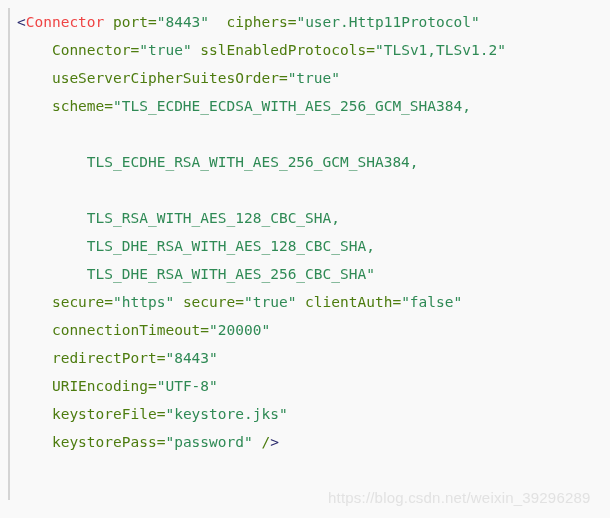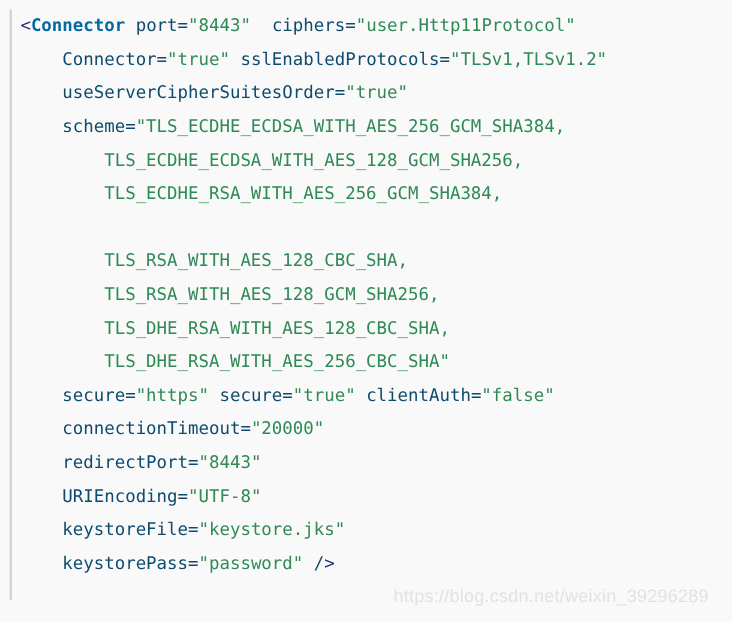--- a/index.html
+++ b/index.html
@@ -42,22 +42,22 @@
   .code-line {
     height: 28px;
     line-height: 28px;
     font-size: 14.5px;
     white-space: pre;
     letter-spacing: 0px;
   }
 
   
   .tok-punct   { color: #2b2b6e; }   
-  .tok-tag     { color: #0369a1; font-weight: bold; }   
-  .tok-attr    { color: #0c4a6e; }   
+  .tok-tag     { color: #ef4444; }   
+  .tok-attr    { color: #4d7c0f; }   
   .tok-value   { color: #2f8a55; }   
   .tok-plain   { color: #444444; }
 
   #watermark {
     position: absolute;
     left: 328px;
     top: 489px;
     font-family: "Liberation Sans", sans-serif;
     font-size: 15px;
     color: #e2e2e2;
@@ -70,25 +70,24 @@
 
 <div id="code-block">
 
   <div id="gutter-rule"></div>
 
   <div id="code-lines">
       <div class="code-line"><span class="tok-punct">&lt;</span><span class="tok-tag">Connector</span><span class="tok-plain"> </span><span class="tok-attr">port=</span><span class="tok-value">"8443"</span><span class="tok-plain">  </span><span class="tok-attr">ciphers=</span><span class="tok-value">"user.Http11Protocol"</span></div>
       <div class="code-line"><span>    </span><span class="tok-attr">Connector=</span><span class="tok-value">"true"</span><span class="tok-plain"> </span><span class="tok-attr">sslEnabledProtocols=</span><span class="tok-value">"TLSv1,TLSv1.2"</span></div>
       <div class="code-line"><span>    </span><span class="tok-attr">useServerCipherSuitesOrder=</span><span class="tok-value">"true"</span></div>
       <div class="code-line"><span>    </span><span class="tok-attr">scheme=</span><span class="tok-value">"TLS_ECDHE_ECDSA_WITH_AES_256_GCM_SHA384,</span></div>
-      <div class="code-line"><span>        </span><span class="tok-value">TLS_ECDHE_ECDSA_WITH_AES_128_GCM_SHA256,</span></div>
+      <div class="code-line"><span>        </span></div>
       <div class="code-line"><span>        </span><span class="tok-value">TLS_ECDHE_RSA_WITH_AES_256_GCM_SHA384,</span></div>
       <div class="code-line"><span>        </span></div>
       <div class="code-line"><span>        </span><span class="tok-value">TLS_RSA_WITH_AES_128_CBC_SHA,</span></div>
-      <div class="code-line"><span>        </span><span class="tok-value">TLS_RSA_WITH_AES_128_GCM_SHA256,</span></div>
       <div class="code-line"><span>        </span><span class="tok-value">TLS_DHE_RSA_WITH_AES_128_CBC_SHA,</span></div>
       <div class="code-line"><span>        </span><span class="tok-value">TLS_DHE_RSA_WITH_AES_256_CBC_SHA"</span></div>
       <div class="code-line"><span>    </span><span class="tok-attr">secure=</span><span class="tok-value">"https"</span><span class="tok-plain"> </span><span class="tok-attr">secure=</span><span class="tok-value">"true"</span><span class="tok-plain"> </span><span class="tok-attr">clientAuth=</span><span class="tok-value">"false"</span></div>
       <div class="code-line"><span>    </span><span class="tok-attr">connectionTimeout=</span><span class="tok-value">"20000"</span></div>
       <div class="code-line"><span>    </span><span class="tok-attr">redirectPort=</span><span class="tok-value">"8443"</span></div>
       <div class="code-line"><span>    </span><span class="tok-attr">URIEncoding=</span><span class="tok-value">"UTF-8"</span></div>
       <div class="code-line"><span>    </span><span class="tok-attr">keystoreFile=</span><span class="tok-value">"keystore.jks"</span></div>
       <div class="code-line"><span>    </span><span class="tok-attr">keystorePass=</span><span class="tok-value">"password"</span><span class="tok-plain"> </span><span class="tok-attr">/</span><span class="tok-punct">&gt;</span></div>
     </div>
 

